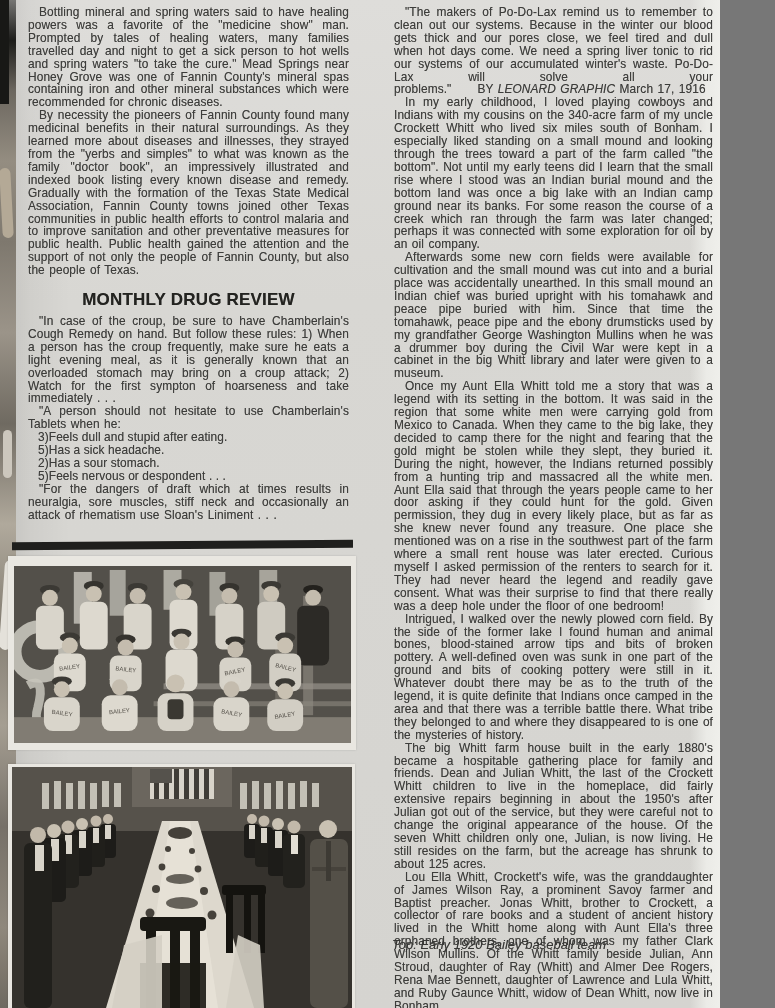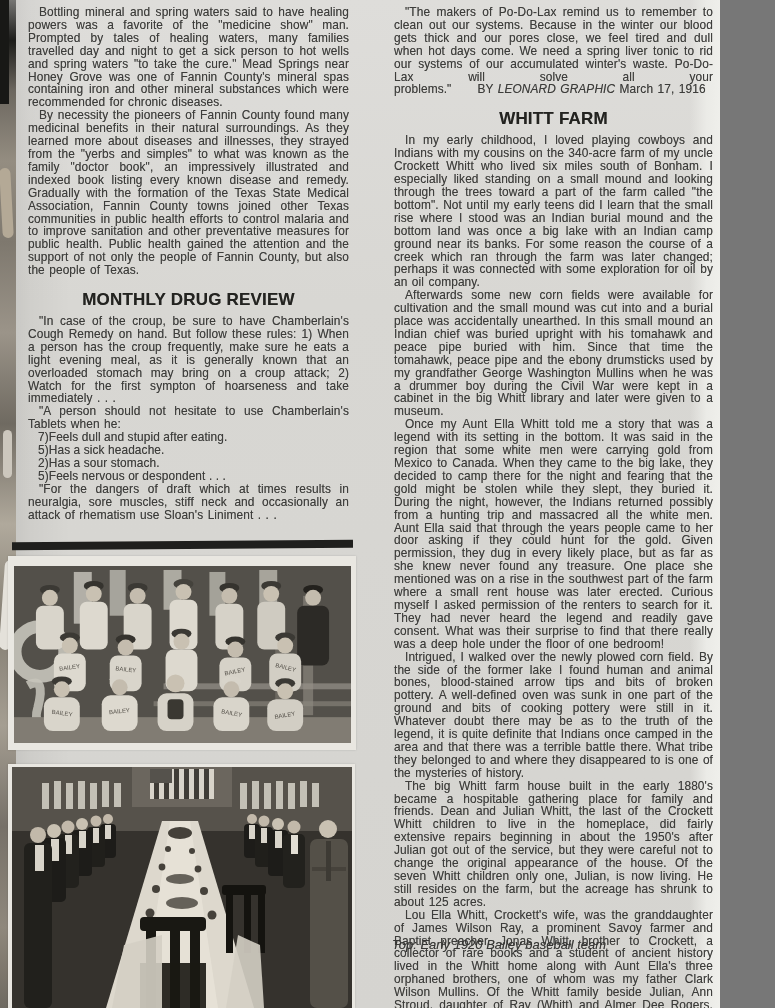--- a/index.html
+++ b/index.html
@@ -79,31 +79,30 @@
   <div class="torn-blob-1"></div>
   <div class="page-edge-right"></div>
 
   <div class="col col-left">
     <p class="body-text">Bottling mineral and spring waters said to have healing powers was a favorite of the "medicine show" man. Prompted by tales of healing waters, many families travelled day and night to get a sick person to hot wells and spring waters "to take the cure." Mead Springs near Honey Grove was one of Fannin County's mineral spas containing iron and other mineral substances which were recommended for chronic diseases.</p>
     <p class="body-text">By necessity the pioneers of Fannin County found many medicinal benefits in their natural surroundings. As they learned more about diseases and illnesses, they strayed from the "yerbs and simples" to what was known as the family "doctor book", an impressively illustrated and indexed book listing every known disease and remedy. Gradually with the formation of the Texas State Medical Association, Fannin County towns joined other Texas communities in public health efforts to control malaria and to improve sanitation and other preventative measures for public health. Public health gained the attention and the support of not only the people of Fannin County, but also the people of Texas.</p>
     <h2 class="section-heading">MONTHLY DRUG REVIEW</h2>
     <p class="body-text">"In case of the croup, be sure to have Chamberlain's Cough Remedy on hand. But follow these rules: 1) When a person has the croup frequently, make sure he eats a light evening meal, as it is generally known that an overloaded stomach may bring on a croup attack; 2) Watch for the first sympton of hoarseness and take immediately . . .</p>
     <p class="body-text">"A person should not hesitate to use Chamberlain's Tablets when he:</p>
     <div class="list-block">
-      <div class="list-line">7)Feels dull and stupid after eating.</div>
+      <div class="list-line">3)Feels dull and stupid after eating.</div>
       <div class="list-line">5)Has a sick headache.</div>
       <div class="list-line">2)Has a sour stomach.</div>
       <div class="list-line">5)Feels nervous or despondent . . .</div>
     </div>
     <p class="body-text">"For the dangers of draft which at times results in neuralgia, sore muscles, stiff neck and occasionally an attack of rhematism use Sloan's Liniment . . .</p>
   </div>
 
   <div class="col col-right">
     <p class="body-text"><span>"The makers of Po-Do-Lax remind us to remember to clean out our systems. Because in the winter our blood gets thick and our pores close, we feel tired and dull when hot days come. We need a spring liver tonic to rid our systems of our accumulated winter's waste. Po-Do-Lax will solve all your problems."</span><span class="byline-inline"><span>BY</span> <span class="byline-src">LEONARD GRAPHIC</span> <span>March 17, 1916</span></span></p>
-    <h2 class="section-heading">WHITT FARM</h2>
     <p class="body-text">In my early childhood, I loved playing cowboys and Indians with my cousins on the 340-acre farm of my uncle Crockett Whitt who lived six miles south of Bonham. I especially liked standing on a small mound and looking through the trees toward a part of the farm called "the bottom". Not until my early teens did I learn that the small rise where I stood was an Indian burial mound and the bottom land was once a big lake with an Indian camp ground near its banks. For some reason the course of a creek which ran through the farm was later changed; perhaps it was connected with some exploration for oil by an oil company.</p>
     <p class="body-text">Afterwards some new corn fields were available for cultivation and the small mound was cut into and a burial place was accidentally unearthed. In this small mound an Indian chief was buried upright with his tomahawk and peace pipe buried with him. Since that time the tomahawk, peace pipe and the ebony drumsticks used by my grandfather George Washington Mullins when he was a drummer boy during the Civil War were kept in a cabinet in the big Whitt library and later were given to a museum.</p>
     <p class="body-text">Once my Aunt Ella Whitt told me a story that was a legend with its setting in the bottom. It was said in the region that some white men were carrying gold from Mexico to Canada. When they came to the big lake, they decided to camp there for the night and fearing that the gold might be stolen while they slept, they buried it. During the night, however, the Indians returned possibly from a hunting trip and massacred all the white men. Aunt Ella said that through the years people came to her door asking if they could hunt for the gold. Given permission, they dug in every likely place, but as far as she knew never found any treasure. One place she mentioned was on a rise in the southwest part of the farm where a small rent house was later erected. Curious myself I asked permission of the renters to search for it. They had never heard the legend and readily gave consent. What was their surprise to find that there really was a deep hole under the floor of one bedroom!</p>
     <p class="body-text">Intrigued, I walked over the newly plowed corn field. By the side of the former lake I found human and animal bones, blood-stained arrow tips and bits of broken pottery. A well-defined oven was sunk in one part of the ground and bits of cooking pottery were still in it. Whatever doubt there may be as to the truth of the legend, it is quite definite that Indians once camped in the area and that there was a terrible battle there. What tribe they belonged to and where they disappeared to is one of the mysteries of history.</p>
     <p class="body-text">The big Whitt farm house built in the early 1880's became a hospitable gathering place for family and friends. Dean and Julian Whitt, the last of the Crockett Whitt children to live in the homeplace, did fairly extensive repairs beginning in about the 1950's after Julian got out of the service, but they were careful not to change the original appearance of the house. Of the seven Whitt children only one, Julian, is now living. He still resides on the farm, but the acreage has shrunk to about 125 acres.</p>
     <p class="body-text"><span>Lou Ella Whitt, Crockett's wife, was the granddaughter of James Wilson Ray, a prominent Savoy farmer and Baptist preacher. Jonas Whitt, brother to Crockett, a collector of rare books and a student of ancient history lived in the Whitt home along with Aunt Ella's three orphaned brothers, one of whom was my father Clark Wilson Mullins. Of the Whitt family beside Julian, Ann Stroud, daughter of Ray (Whitt) and Almer Dee Rogers, Rena Mae Bennett, daughter of Lawrence and Lula Whitt, and Ruby Gaunce Whitt, widow of Dean Whitt, now live in Bonham.</span></p>
   </div>
 
   <div class="black-bar"></div>
 

